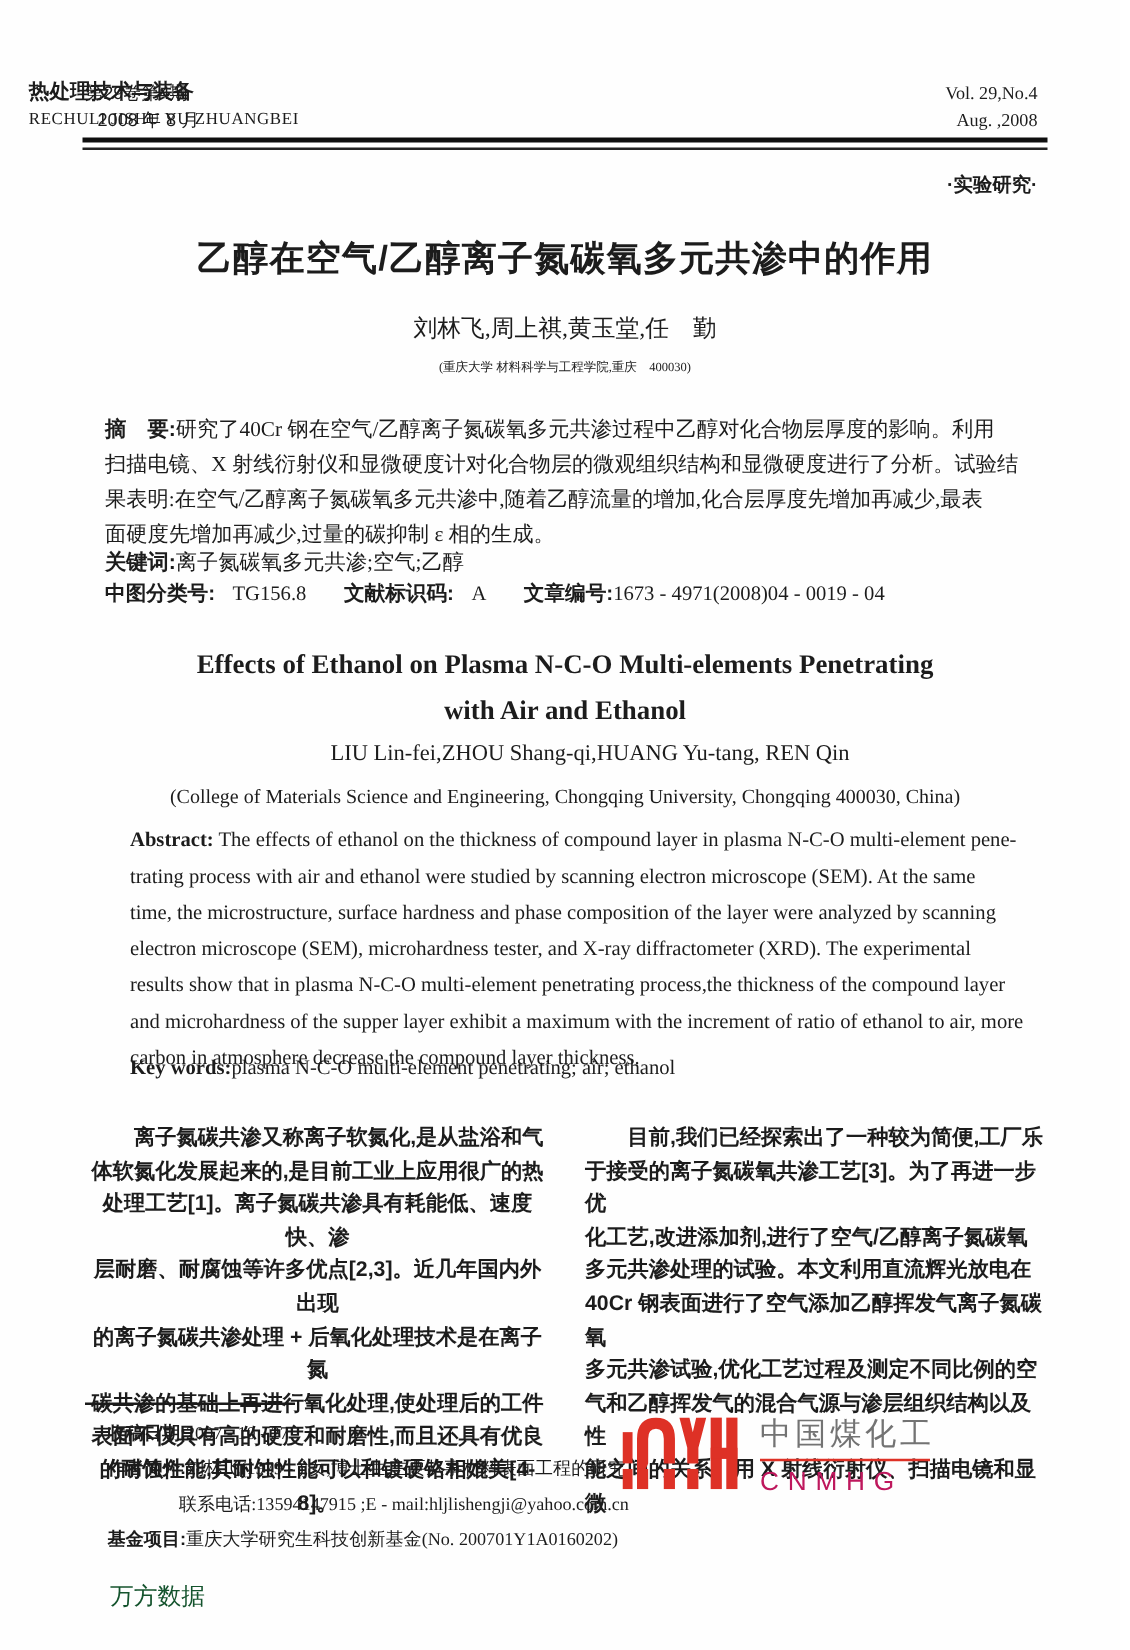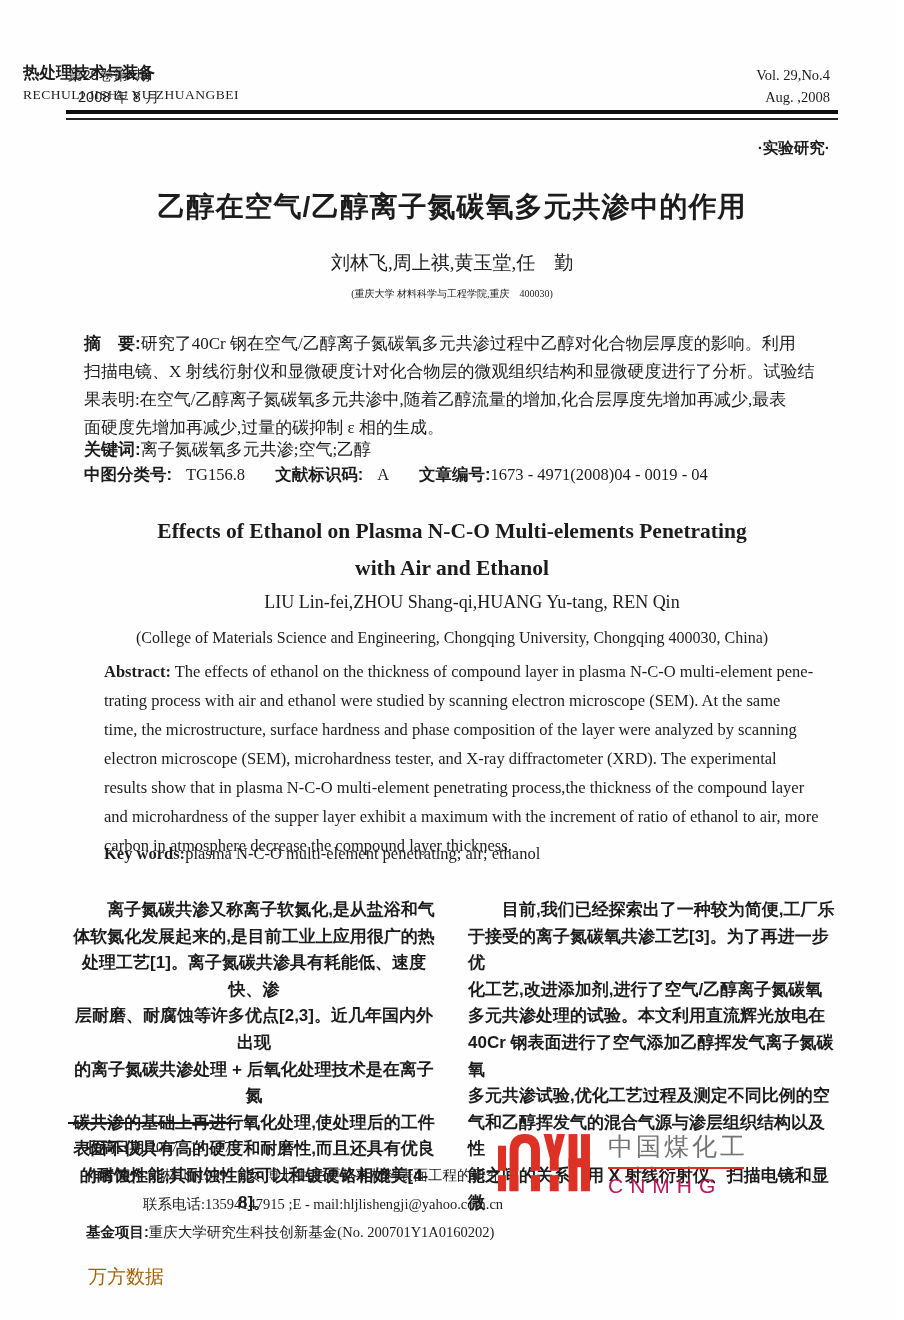--- a/index.html
+++ b/index.html
@@ -53,21 +53,21 @@
   .footnotes .contact{padding-left:57px;}
 
   
   .logo{position:absolute;left:498px;top:1126px;display:flex;align-items:flex-start;}
   .logo-mark{display:block;}
   .logo-text{margin-left:10px;padding-top:4px;font-family:"Liberation Sans","DejaVu Sans",sans-serif;}
   .logo-cn{font-size:25px;letter-spacing:3px;color:#737373;}
   .logo-underline{height:2px;background:#de3126;margin:4px 0 5px 0;width:136px;}
   .logo-en{font-size:21px;letter-spacing:7px;color:#be185d;}
 
-  .watermark{position:absolute;left:88px;top:1264px;font-size:19px;color:#a16207;
+  .watermark{position:absolute;left:88px;top:1264px;font-size:19px;color:#14532d;
              font-family:"Liberation Sans","DejaVu Sans",sans-serif;}
 </style>
 </head>
 <body>
 
 <div class="page">
 
   <div class="hdr-left">
     <div>第29卷第4期</div>
     <div class="l2">2008 年 8 月</div>

